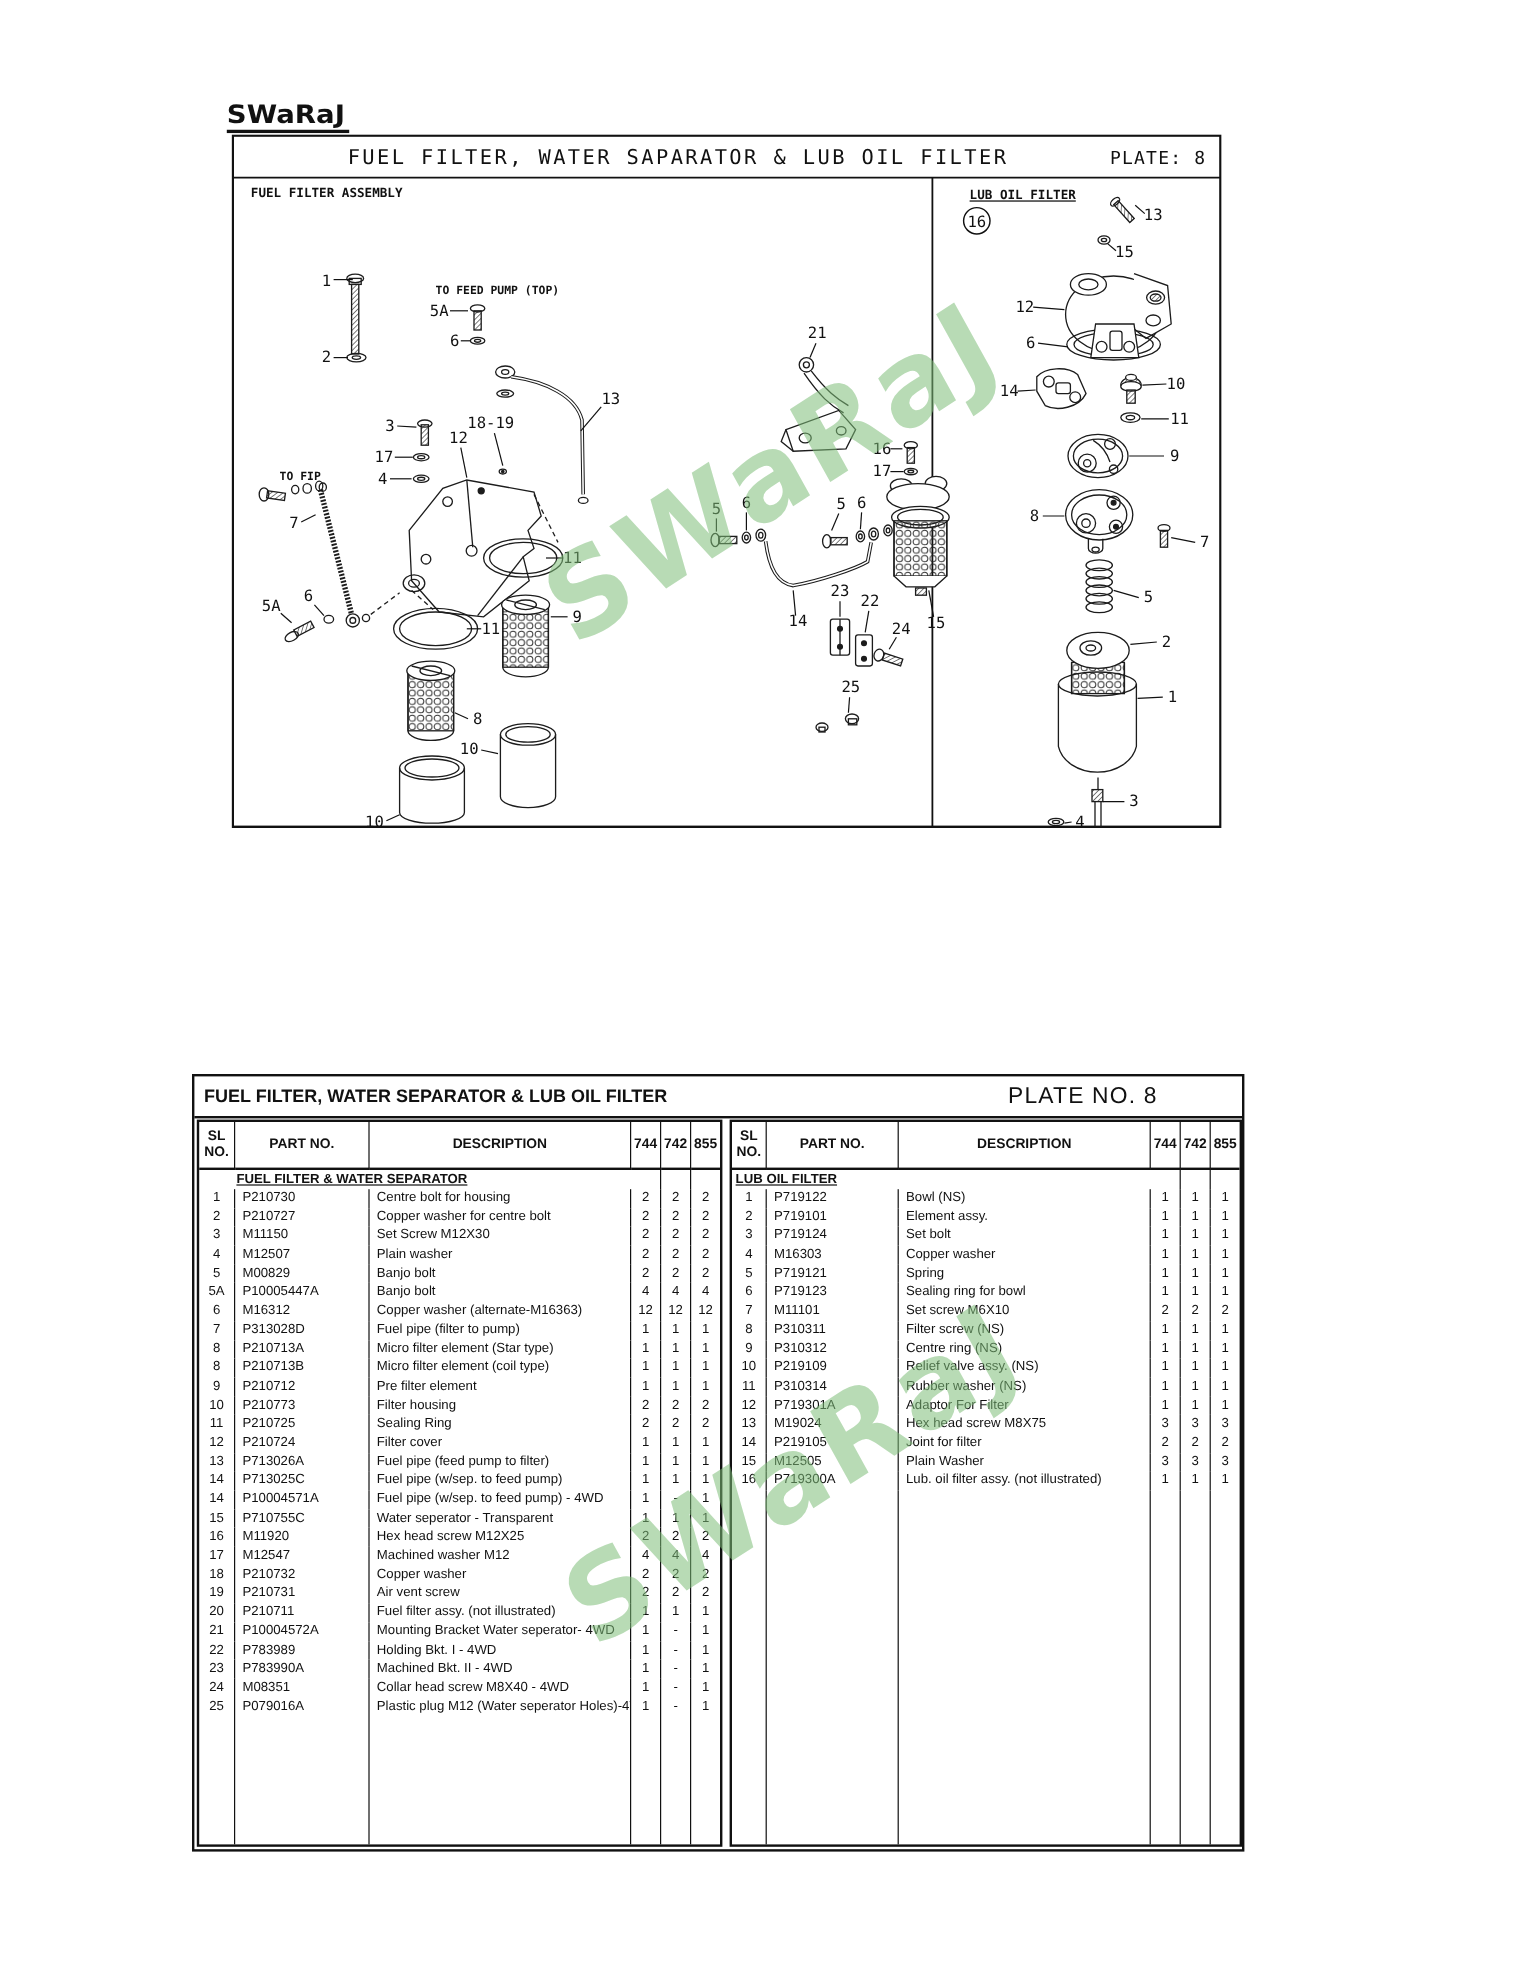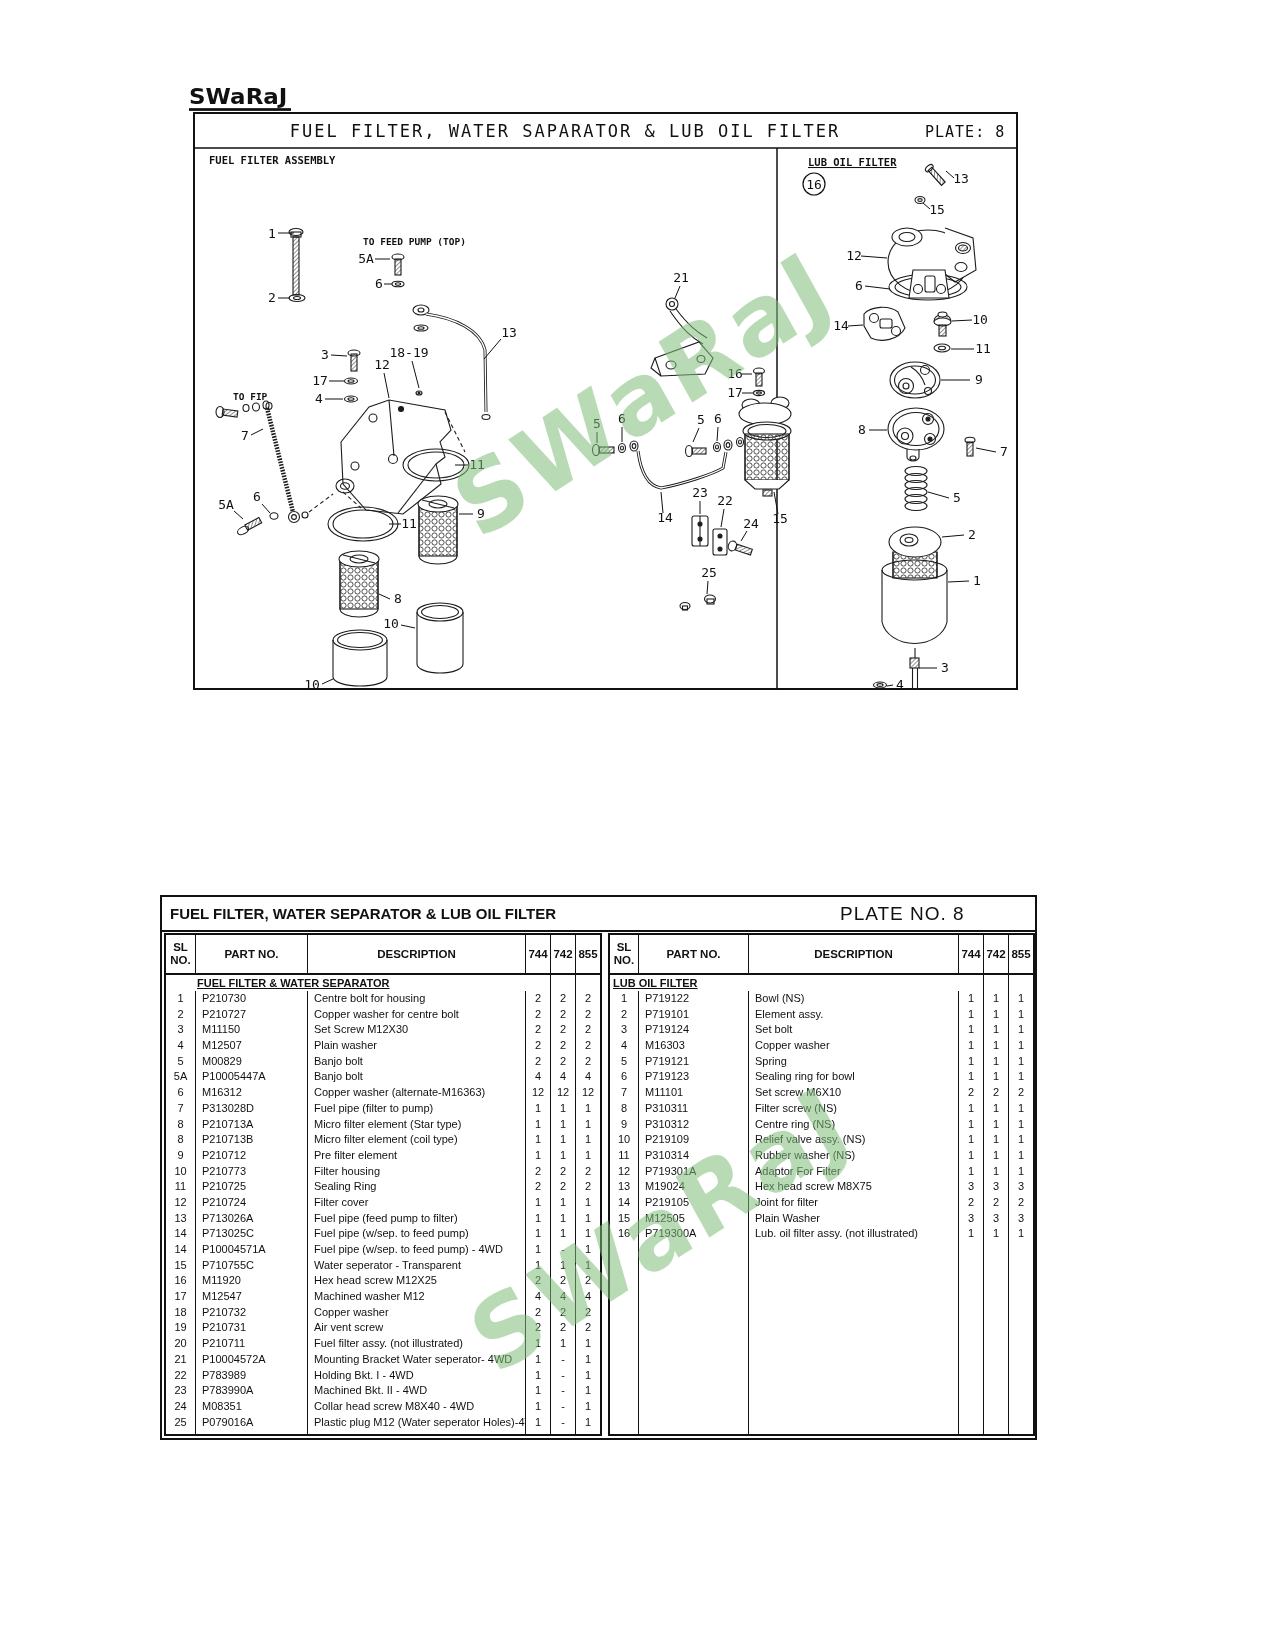--- a/index.html
+++ b/index.html
@@ -12,21 +12,21 @@
   
   #figure{position:absolute;left:193px;top:112px;width:825px;height:720px;}
   #figure svg{display:block;}
   
   .wm{position:absolute;font-family:"DejaVu Sans",sans-serif;font-weight:900;
       font-size:95px;letter-spacing:4px;color:rgba(125,190,120,0.55);
       transform:rotate(-33deg) skewX(-4deg);white-space:nowrap;pointer-events:none;z-index:5;}
   #wm1{left:428px;top:340px;}
   #wm2{left:445px;top:1175px;}
   
-  #tblock{position:absolute;left:160px;top:895px;width:877px;height:545px;
+  #tblock{position:absolute;left:160px;top:895px;width:877px;height:648px;
           border:2px solid #111;box-sizing:border-box;background:transparent;}
   #ttitle{height:33px;border-bottom:2px solid #111;display:flex;align-items:center;
           font-weight:bold;font-size:15px;padding-left:8px;position:relative;}
   #tplate{position:absolute;left:678px;font-weight:normal;font-size:19px;letter-spacing:1px;}
   .sub{position:absolute;top:36px;bottom:2px;border:2px solid #111;box-sizing:border-box;
        display:grid;}
   #sub-left{left:2px;width:438px;
        grid-template-columns:30px 112px 1fr 25px 25px 24px;
        grid-template-rows:40px 16px repeat(28,15.7px) 1fr;}
   #sub-right{left:446px;width:427px;

